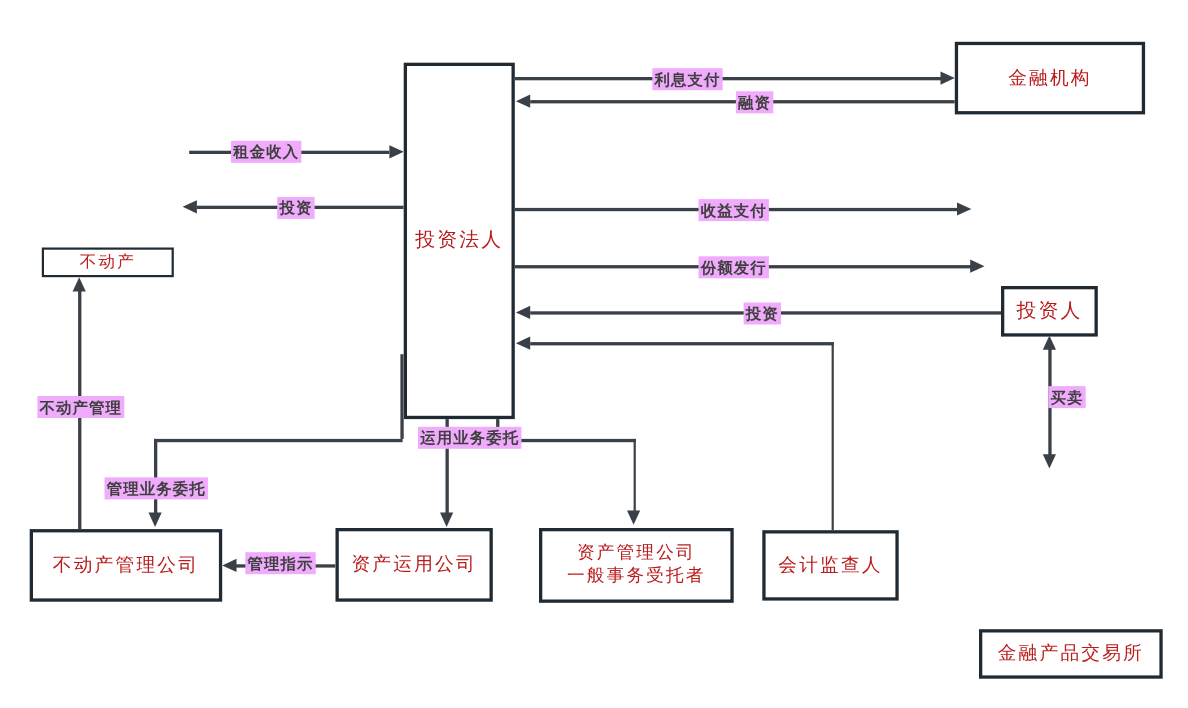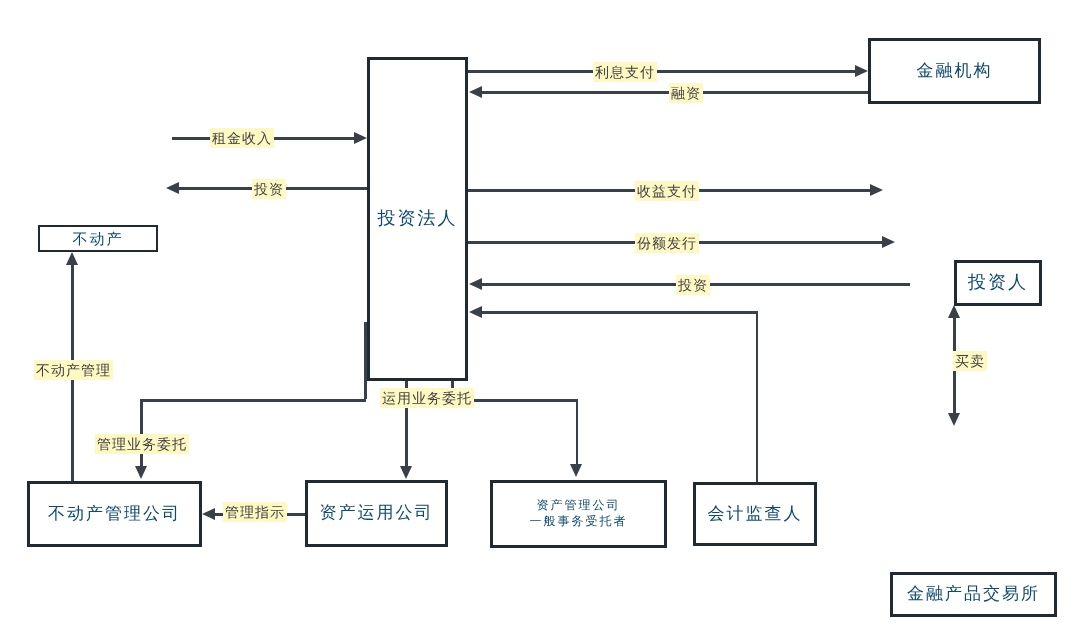--- a/index.html
+++ b/index.html
@@ -2,34 +2,34 @@
 <html><head>
 <meta charset="utf-8">
 <style>
   html,body{margin:0;padding:0;background:#fff;}
   #canvas{
     position:relative;width:1080px;height:644px;background:#ffffff;
     font-family:"Liberation Sans","DejaVu Sans",sans-serif;overflow:hidden;
   }
   .box{
     position:absolute;box-sizing:border-box;background:#ffffff;
-    border:3px solid #202a33;color:#0c4a6e;
+    border:3px solid #202a33;color:#b91c1c;
     display:flex;flex-direction:column;align-items:center;justify-content:center;
     text-align:center;letter-spacing:2px;line-height:1.3;
   }
   .hl{position:absolute;height:2.5px;background:#3a4047;}
   .vl{position:absolute;width:2.5px;background:#3a4047;}
   .ah{position:absolute;width:0;height:0;}
   .ah-right{border-top:6px solid transparent;border-bottom:6px solid transparent;border-left:13px solid #3a4047;}
   .ah-left{border-top:6px solid transparent;border-bottom:6px solid transparent;border-right:13px solid #3a4047;}
   .ah-up{border-left:6px solid transparent;border-right:6px solid transparent;border-bottom:13px solid #3a4047;}
   .ah-down{border-left:6px solid transparent;border-right:6px solid transparent;border-top:13px solid #3a4047;}
   .lbl{
-    position:absolute;background:#fef9c3;color:#3f3f3f;font-size:14px;
-    line-height:1.3;padding:1px 2px;white-space:nowrap;letter-spacing:1px;
+    position:absolute;background:#f0abfc;color:#3f3f3f;font-size:14px;
+    line-height:1.3;padding:1px 2px;white-space:nowrap;letter-spacing:1px;font-weight:bold;
   }
   .lbl-multi{white-space:normal;text-align:center;}
 </style>
 </head>
 <body>
 
 <div id="canvas">
 
   <div class="hl" style="left:468px;top:70px;width:389px;"></div>
   <div class="ah ah-right" style="left:855px;top:65px;"></div>
@@ -97,33 +97,33 @@
   </div>
 
   <div class="box" style="left:868px;top:38px;width:173px;height:66px;font-size:17px;">
     <span>金融机构</span>
   </div>
 
   <div class="box" style="left:38px;top:225px;width:120px;height:27px;font-size:15px;border-width:2.5px;">
     <span>不动产</span>
   </div>
 
-  <div class="box" style="left:910px;top:260px;width:88px;height:46px;font-size:18px;margin-left:44px;">
+  <div class="box" style="left:910px;top:260px;width:88px;height:46px;font-size:18px;">
     <span>投资人</span>
   </div>
 
   <div class="box" style="left:27px;top:481px;width:175px;height:66px;font-size:17px;">
     <span>不动产管理公司</span>
   </div>
 
   <div class="box" style="left:305px;top:480px;width:143px;height:67px;font-size:17px;">
     <span>资产运用公司</span>
   </div>
 
-  <div class="box" style="left:490px;top:480px;width:177px;height:68px;font-size:12px;">
+  <div class="box" style="left:490px;top:480px;width:177px;height:68px;font-size:16px;">
     <span>资产管理公司</span>
     <span>一般事务受托者</span>
   </div>
 
   <div class="box" style="left:693px;top:482px;width:124px;height:64px;font-size:17px;">
     <span>会计监查人</span>
   </div>
 
   <div class="box" style="left:890px;top:572px;width:167px;height:45px;font-size:17px;">
     <span>金融产品交易所</span>

